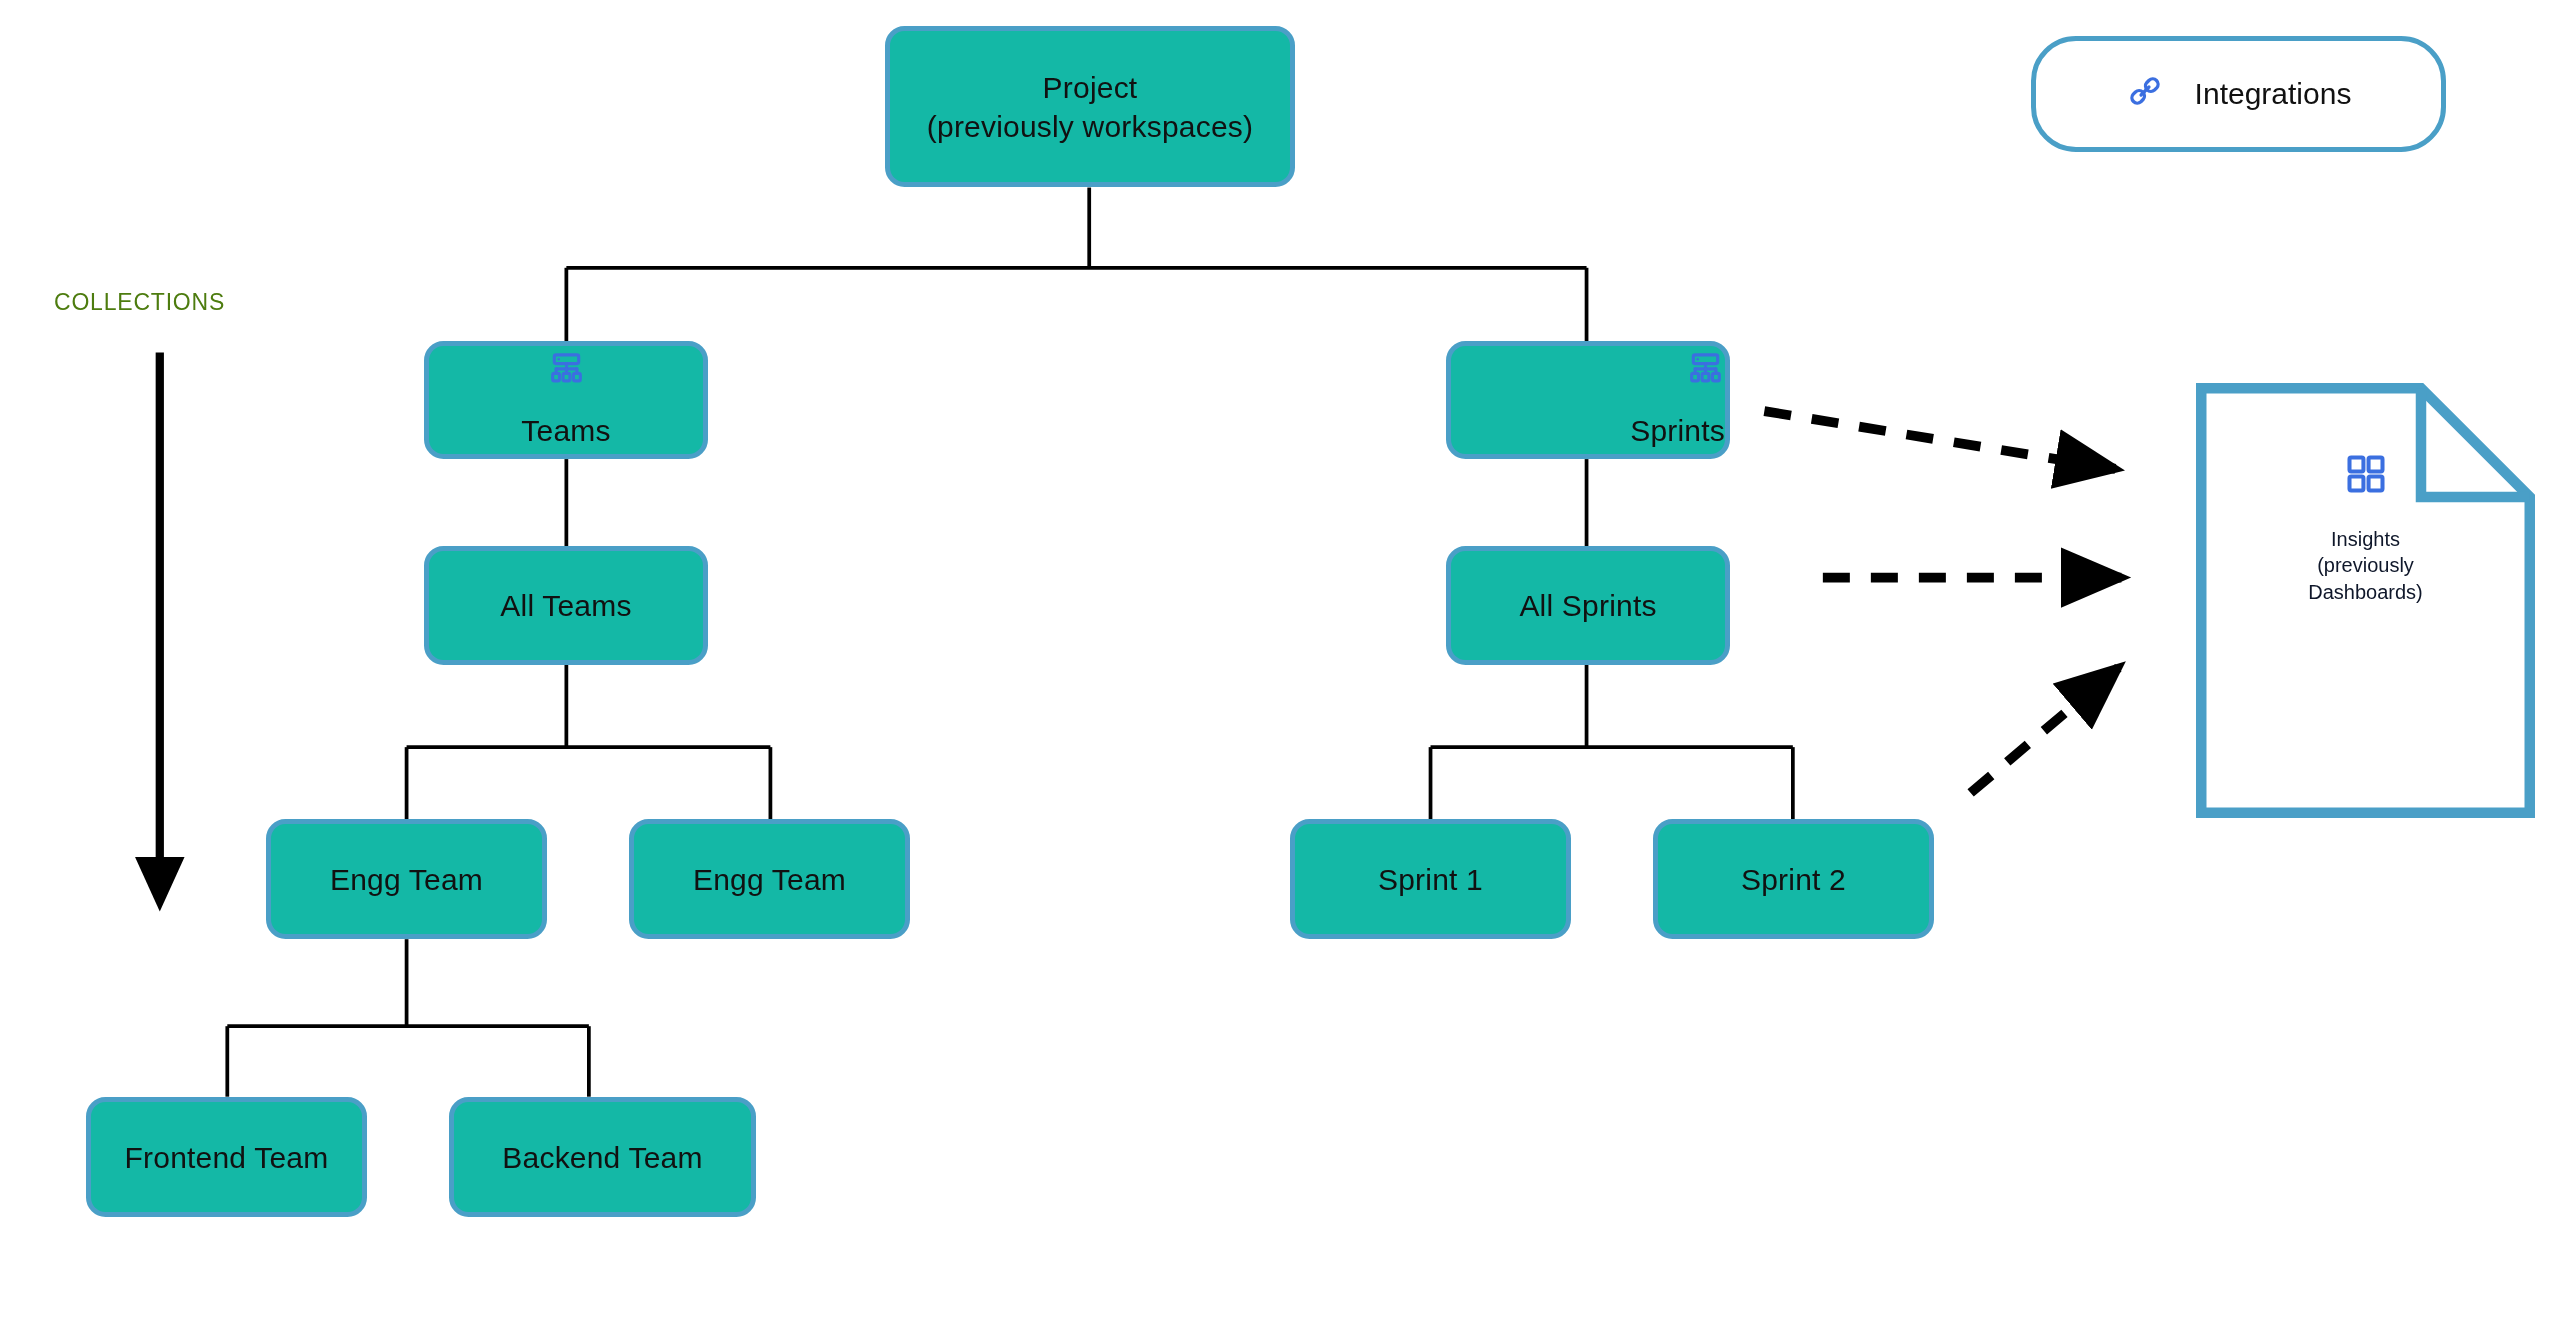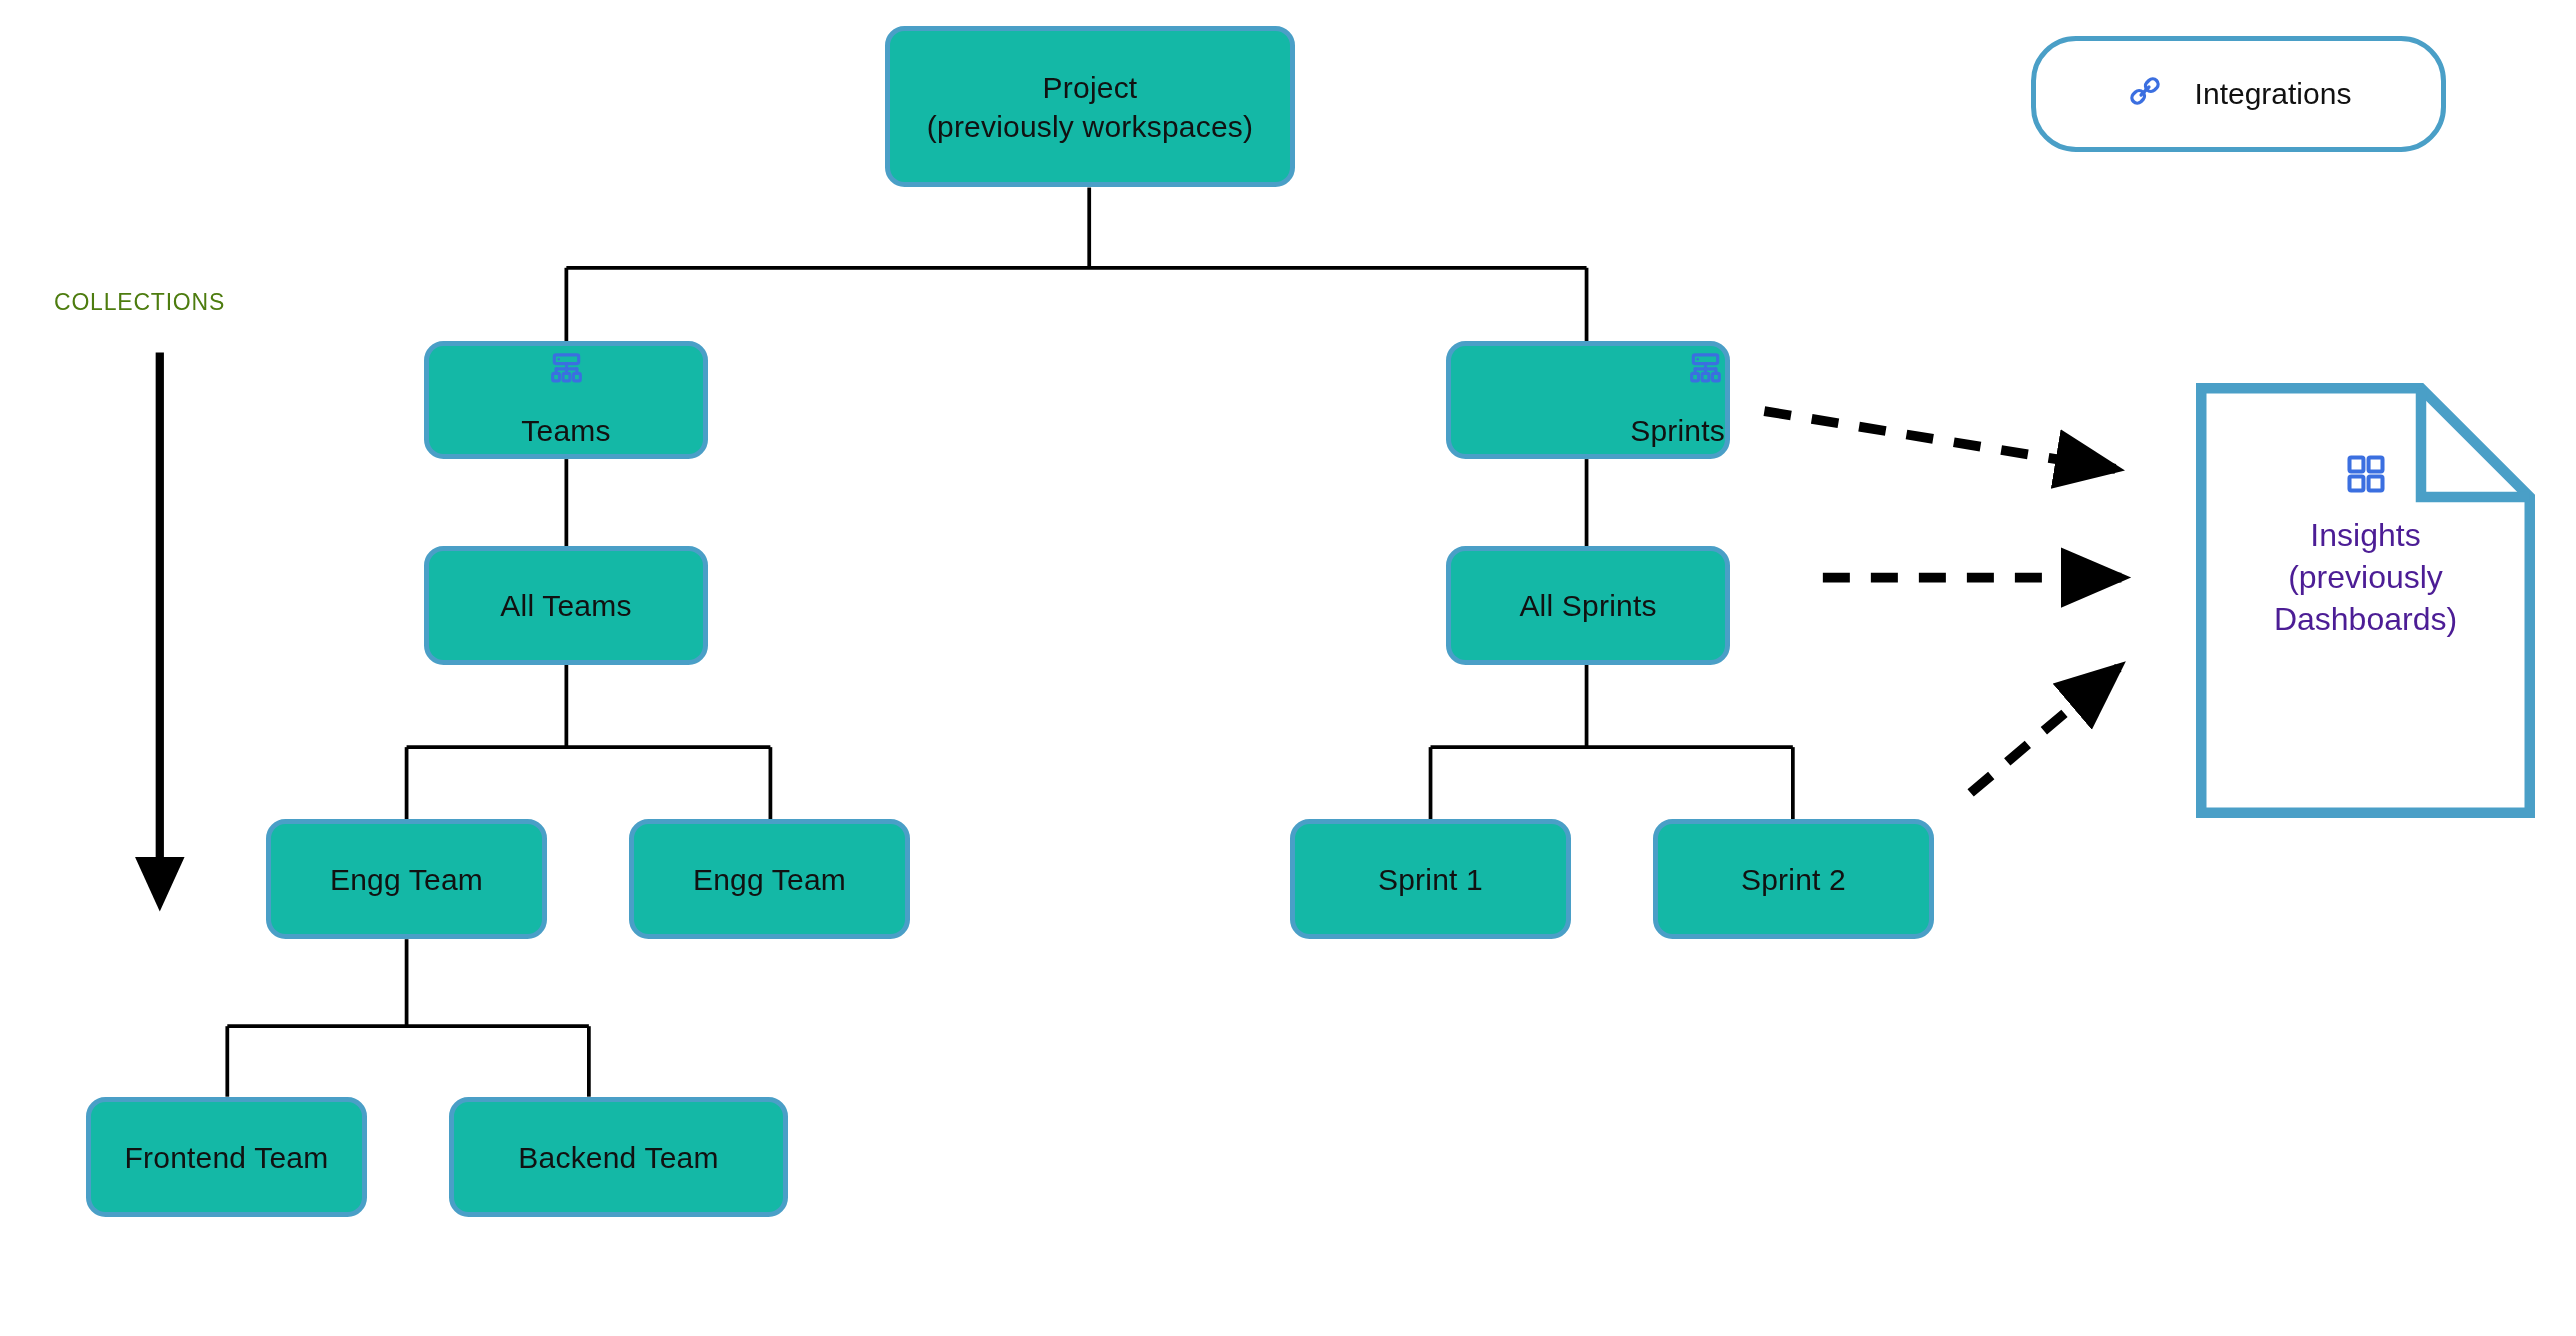--- a/index.html
+++ b/index.html
@@ -90,24 +90,24 @@
     width: 100%;
     height: 100%;
     display: flex;
     flex-direction: column;
     align-items: center;
     justify-content: flex-start;
     box-sizing: border-box;
     padding-top: 69px;
   }
   .doc-text {
-    margin-top: 18px;
-    font-size: 32px;
+    margin-top: 30px;
+    font-size: 20px;
     line-height: 1.32;
-    color: #4c1d95;
+    color: #0f172a;
     text-align: center;
     white-space: pre-line;
   }
 
   .icon { display: block; flex: 0 0 auto; }
 </style>
 </head>
 <body>
 
 <div id="canvas">
@@ -225,21 +225,21 @@
   </div>
 
   <div class="node" style="left:629px; top:819px; width:281px; height:120px;">
     <span class="label">Engg Team</span>
   </div>
 
   <div class="node" style="left:86px; top:1097px; width:281px; height:120px;">
     <span class="label">Frontend Team</span>
   </div>
 
-  <div class="node" style="left:449px; top:1097px; width:339px; height:120px;">
+  <div class="node" style="left:449px; top:1097px; width:307px; height:120px;">
     <span class="label">Backend Team</span>
   </div>
 
   <div class="node" style="left:1290px; top:819px; width:281px; height:120px;">
     <span class="label">Sprint 1</span>
   </div>
 
   <div class="node" style="left:1653px; top:819px; width:281px; height:120px;">
     <span class="label">Sprint 2</span>
   </div>

